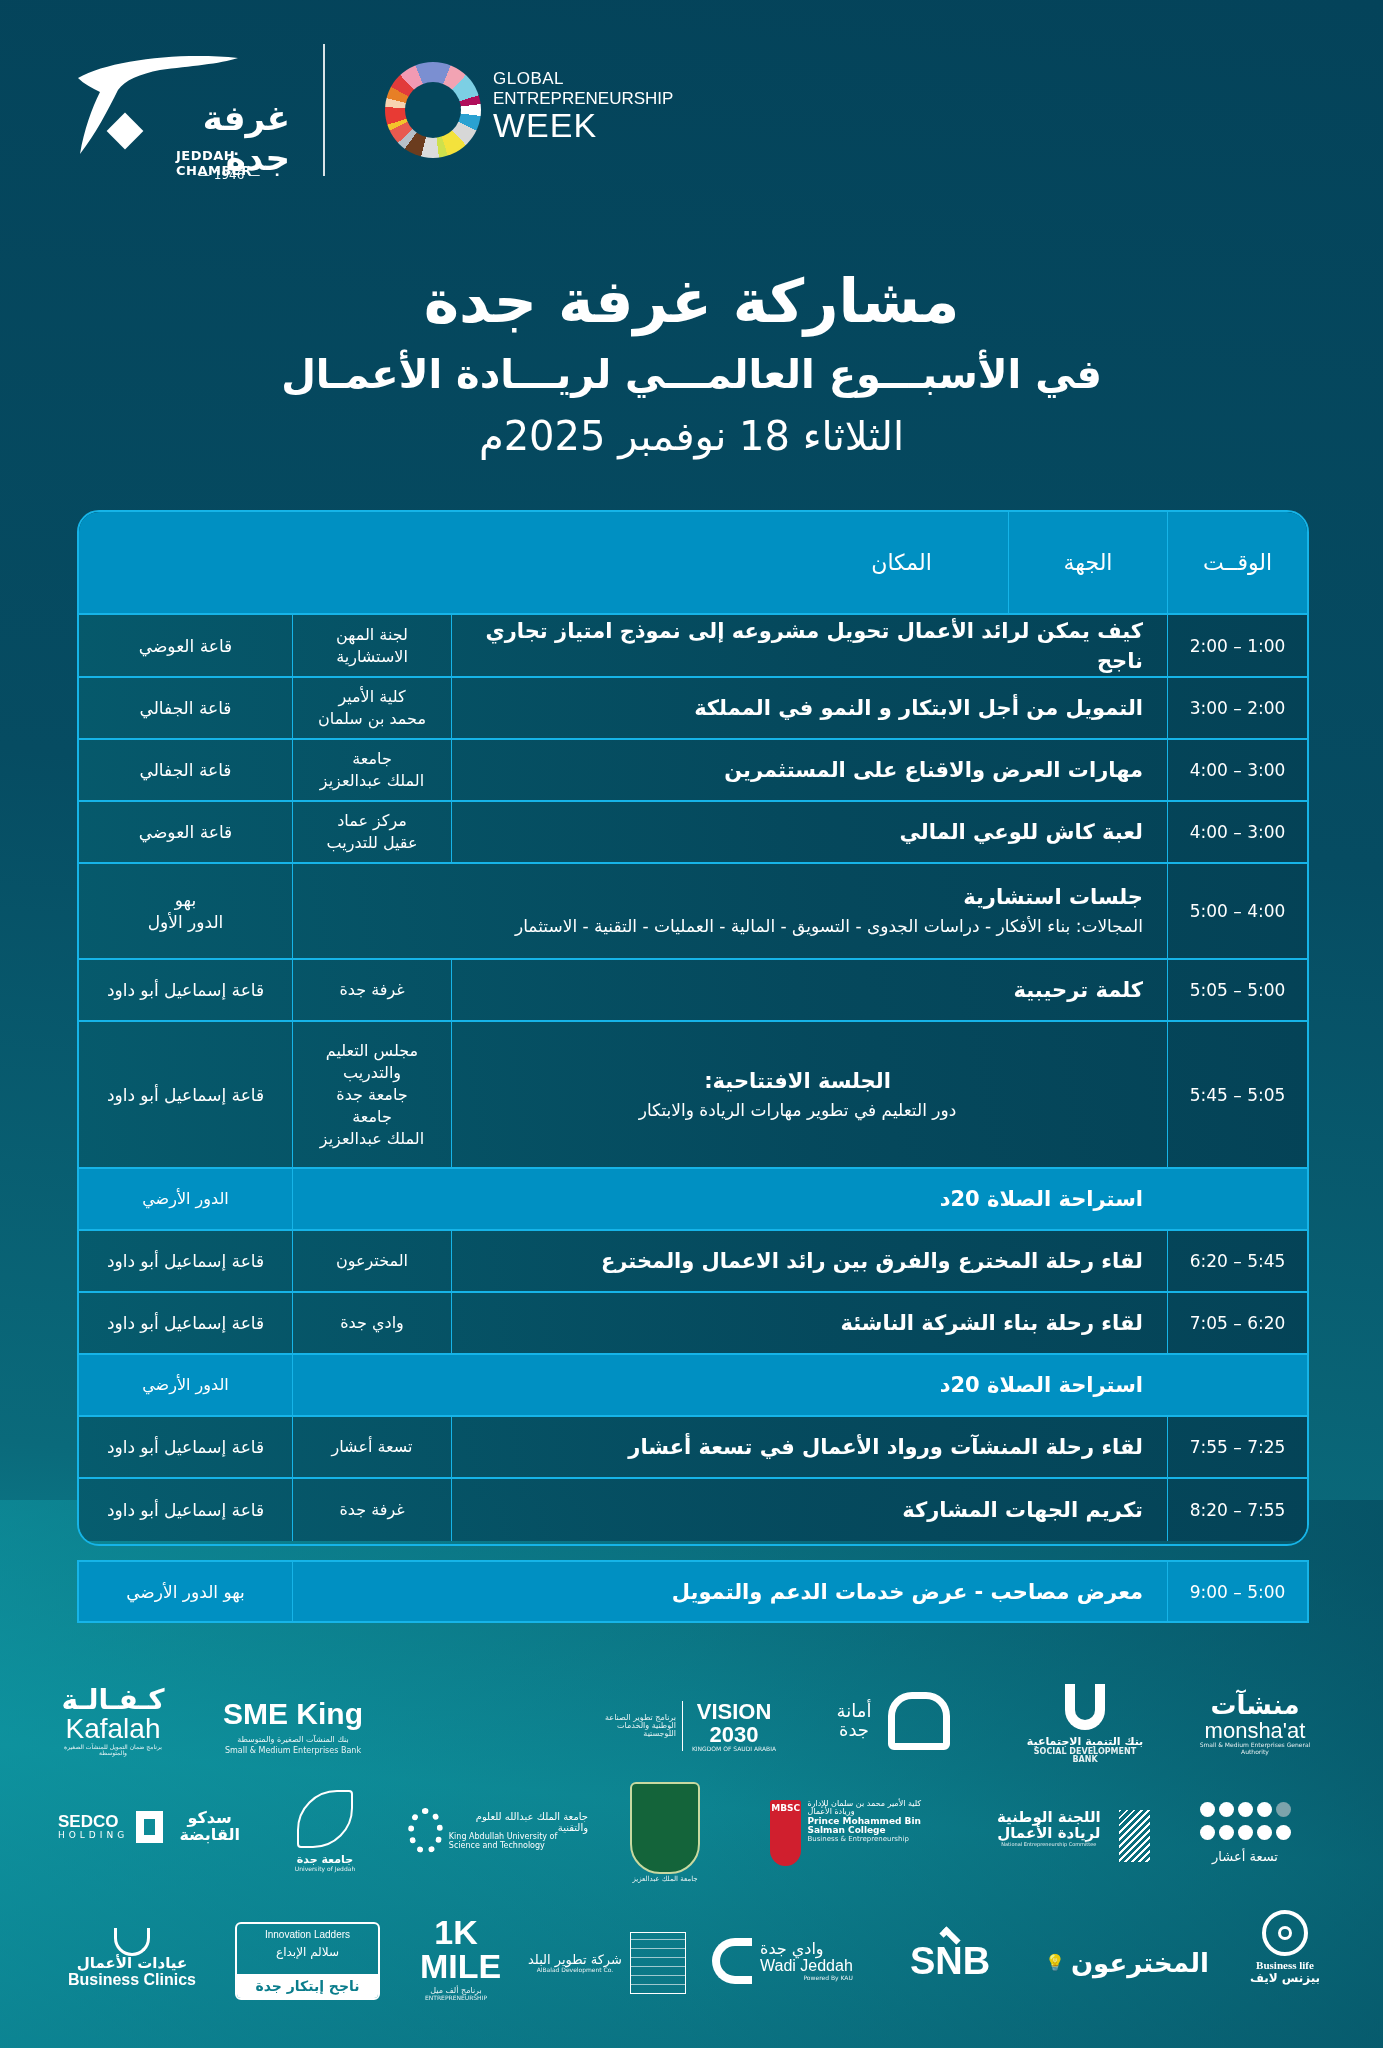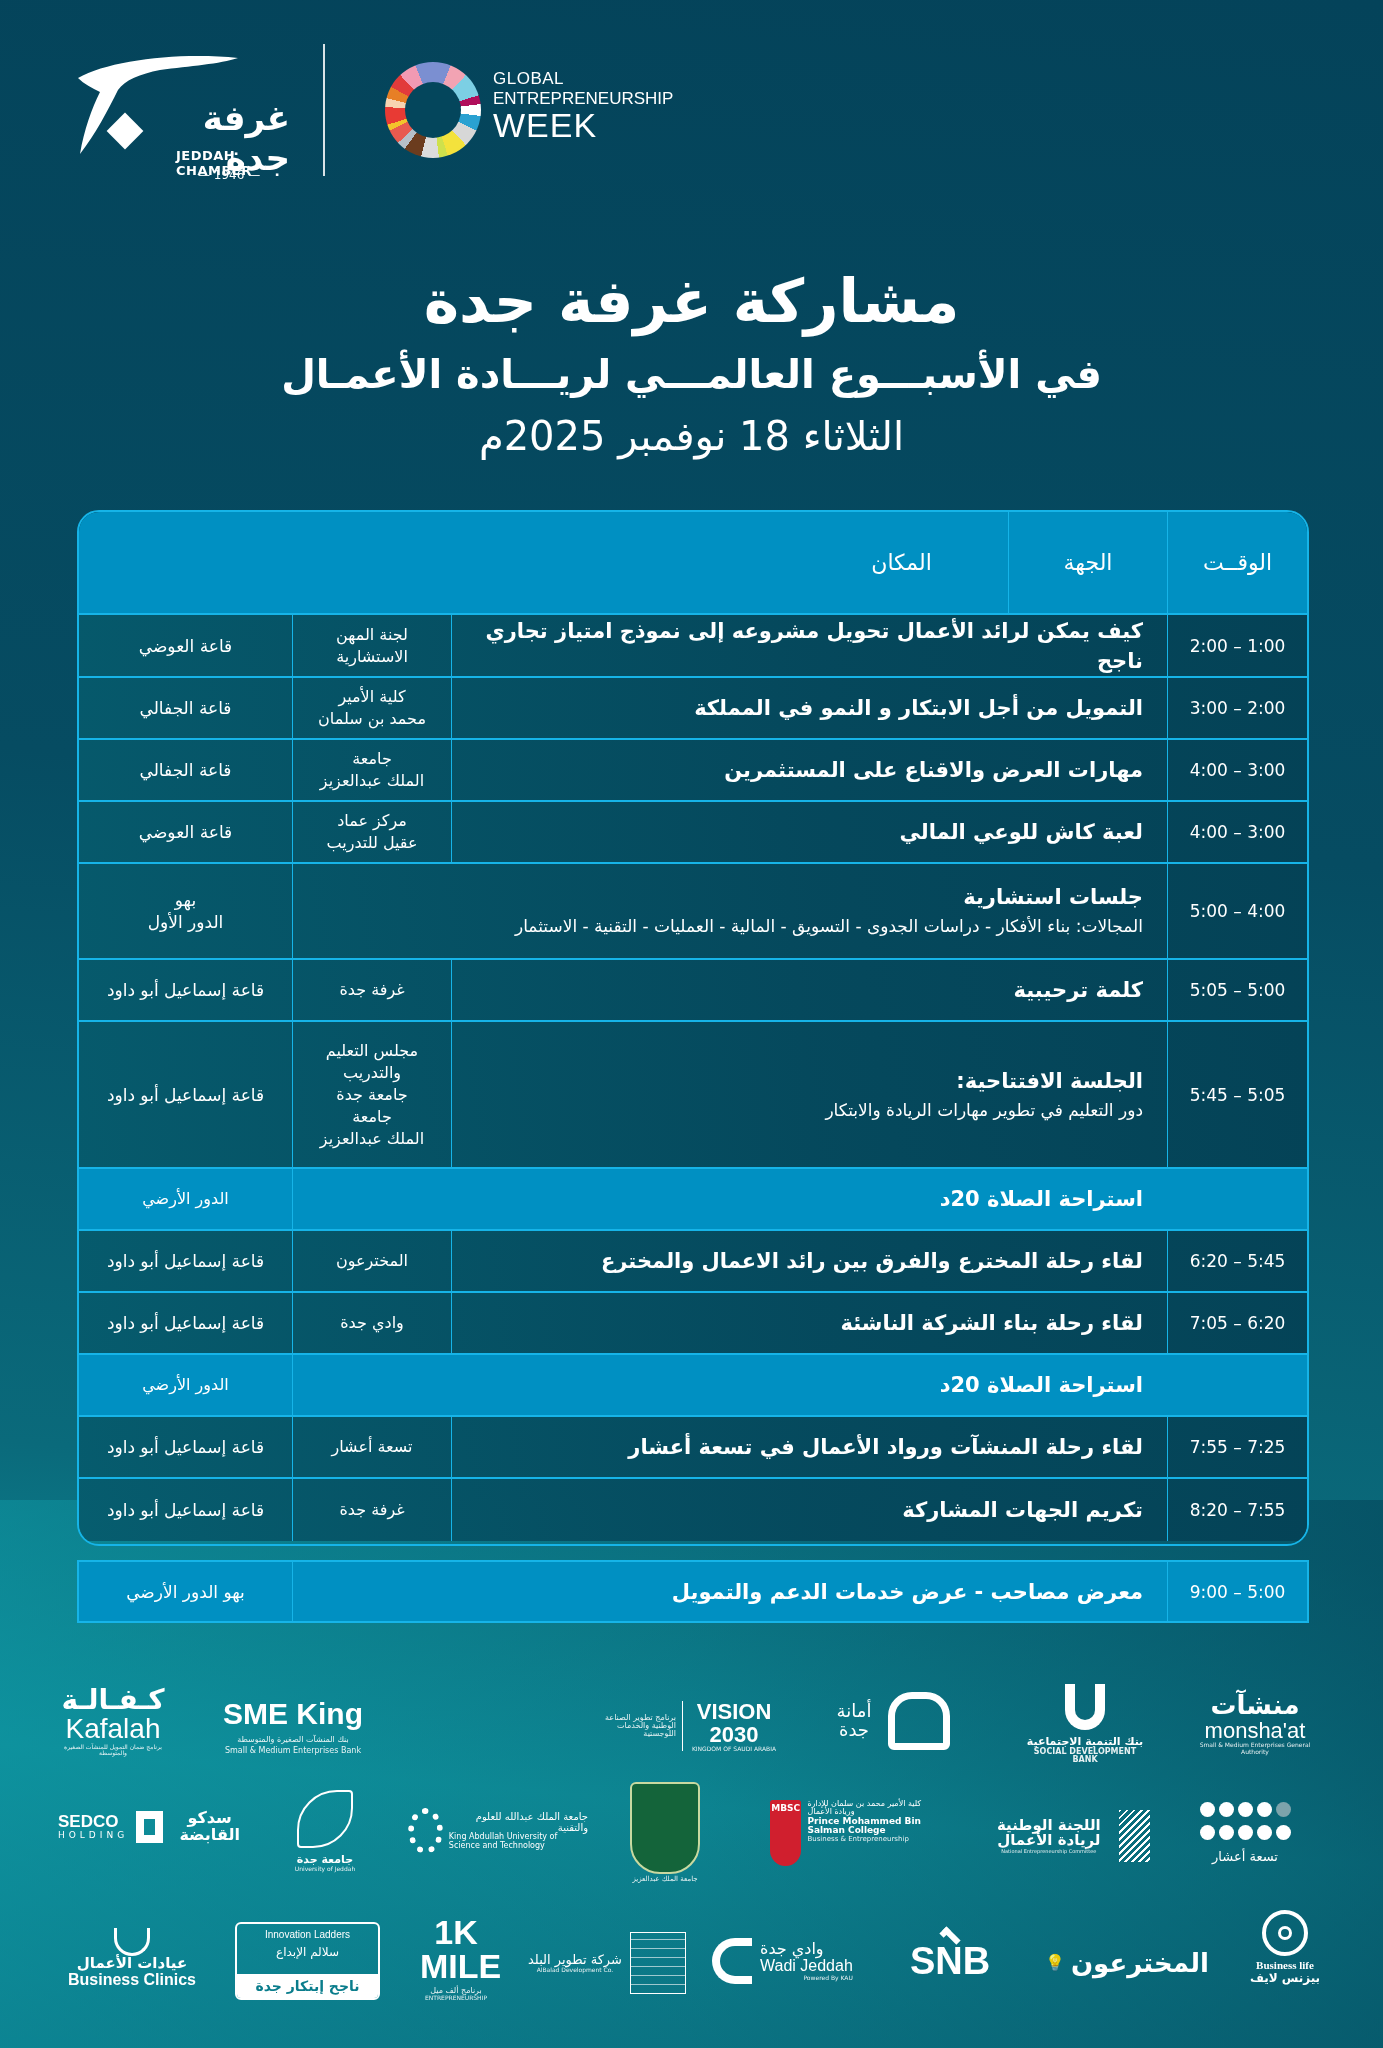--- a/index.html
+++ b/index.html
@@ -160,21 +160,21 @@
       <div class="row body-row" style="top: 448px; height: 62px;">
         <div class="cell c-time">5:05 – 5:00</div>
         <div class="cell c-title" style="justify-content: center;">
           <span class="t-main">كلمة ترحيبية</span>
         </div>
         <div class="cell c-entity">غرفة جدة</div>
         <div class="cell c-place">قاعة إسماعيل أبو داود</div>
       </div>
       <div class="row body-row" style="top: 510px; height: 147px;">
         <div class="cell c-time">5:45 – 5:05</div>
-        <div class="cell c-title" style="justify-content: center;">
+        <div class="cell c-title" style="justify-content: center; align-items: center;">
           <span class="t-main">الجلسة الافتتاحية:</span>
           <span class="t-sub">دور التعليم في تطوير مهارات الريادة والابتكار</span>
         </div>
         <div class="cell c-entity">مجلس التعليم
 والتدريب
 جامعة جدة
 جامعة
 الملك عبدالعزيز</div>
         <div class="cell c-place">قاعة إسماعيل أبو داود</div>
       </div>
@@ -293,21 +293,21 @@
     <div class="small" style="font-size:7px;margin-top:2px;">جامعة الملك عبدالعزيز</div>
   </div>
   <div class="sp" style="left:770px;top:130px;width:165px;display:flex;gap:6px;align-items:flex-start;">
     <div style="width:48px;height:66px;background:#d01f2e;border-radius:4px 4px 24px 24px;font-size:9px;font-weight:bold;padding-top:4px;">MBSC</div>
     <div style="text-align:left;">
       <div style="font-size:8px;direction:rtl;text-align:left;">كلية الأمير محمد بن سلمان للإدارة وريادة الأعمال</div>
       <div style="font-size:9px;font-weight:bold;">Prince Mohammed Bin Salman College</div>
       <div class="small" style="font-size:7px;">Business &amp; Entrepreneurship</div>
     </div>
   </div>
-  <div class="sp" style="left:985px;top:140px;width:165px;display:flex;align-items:center;gap:6px;">
+  <div class="sp" style="left:985px;top:140px;width:165px;display:flex;align-items:flex-start;gap:6px;">
     <div>
       <div style="font-size:15px;font-weight:bold;direction:rtl;">اللجنة الوطنية لريادة الأعمال</div>
       <div class="small" style="font-size:5px;">National Entrepreneurship Committee</div>
     </div>
     <div style="width:52px;height:52px;background:repeating-linear-gradient(135deg,#fff 0 2px,transparent 2px 5px);"></div>
   </div>
   <div class="sp" style="left:1190px;top:130px;width:110px;">
     <div>
       <span class="dot"></span><span class="dot"></span><span class="dot"></span><span class="dot"></span><span class="dot" style="background:#7da3ab;"></span><br>
       <span class="dot"></span><span class="dot"></span><span class="dot"></span><span class="dot"></span><span class="dot"></span>

